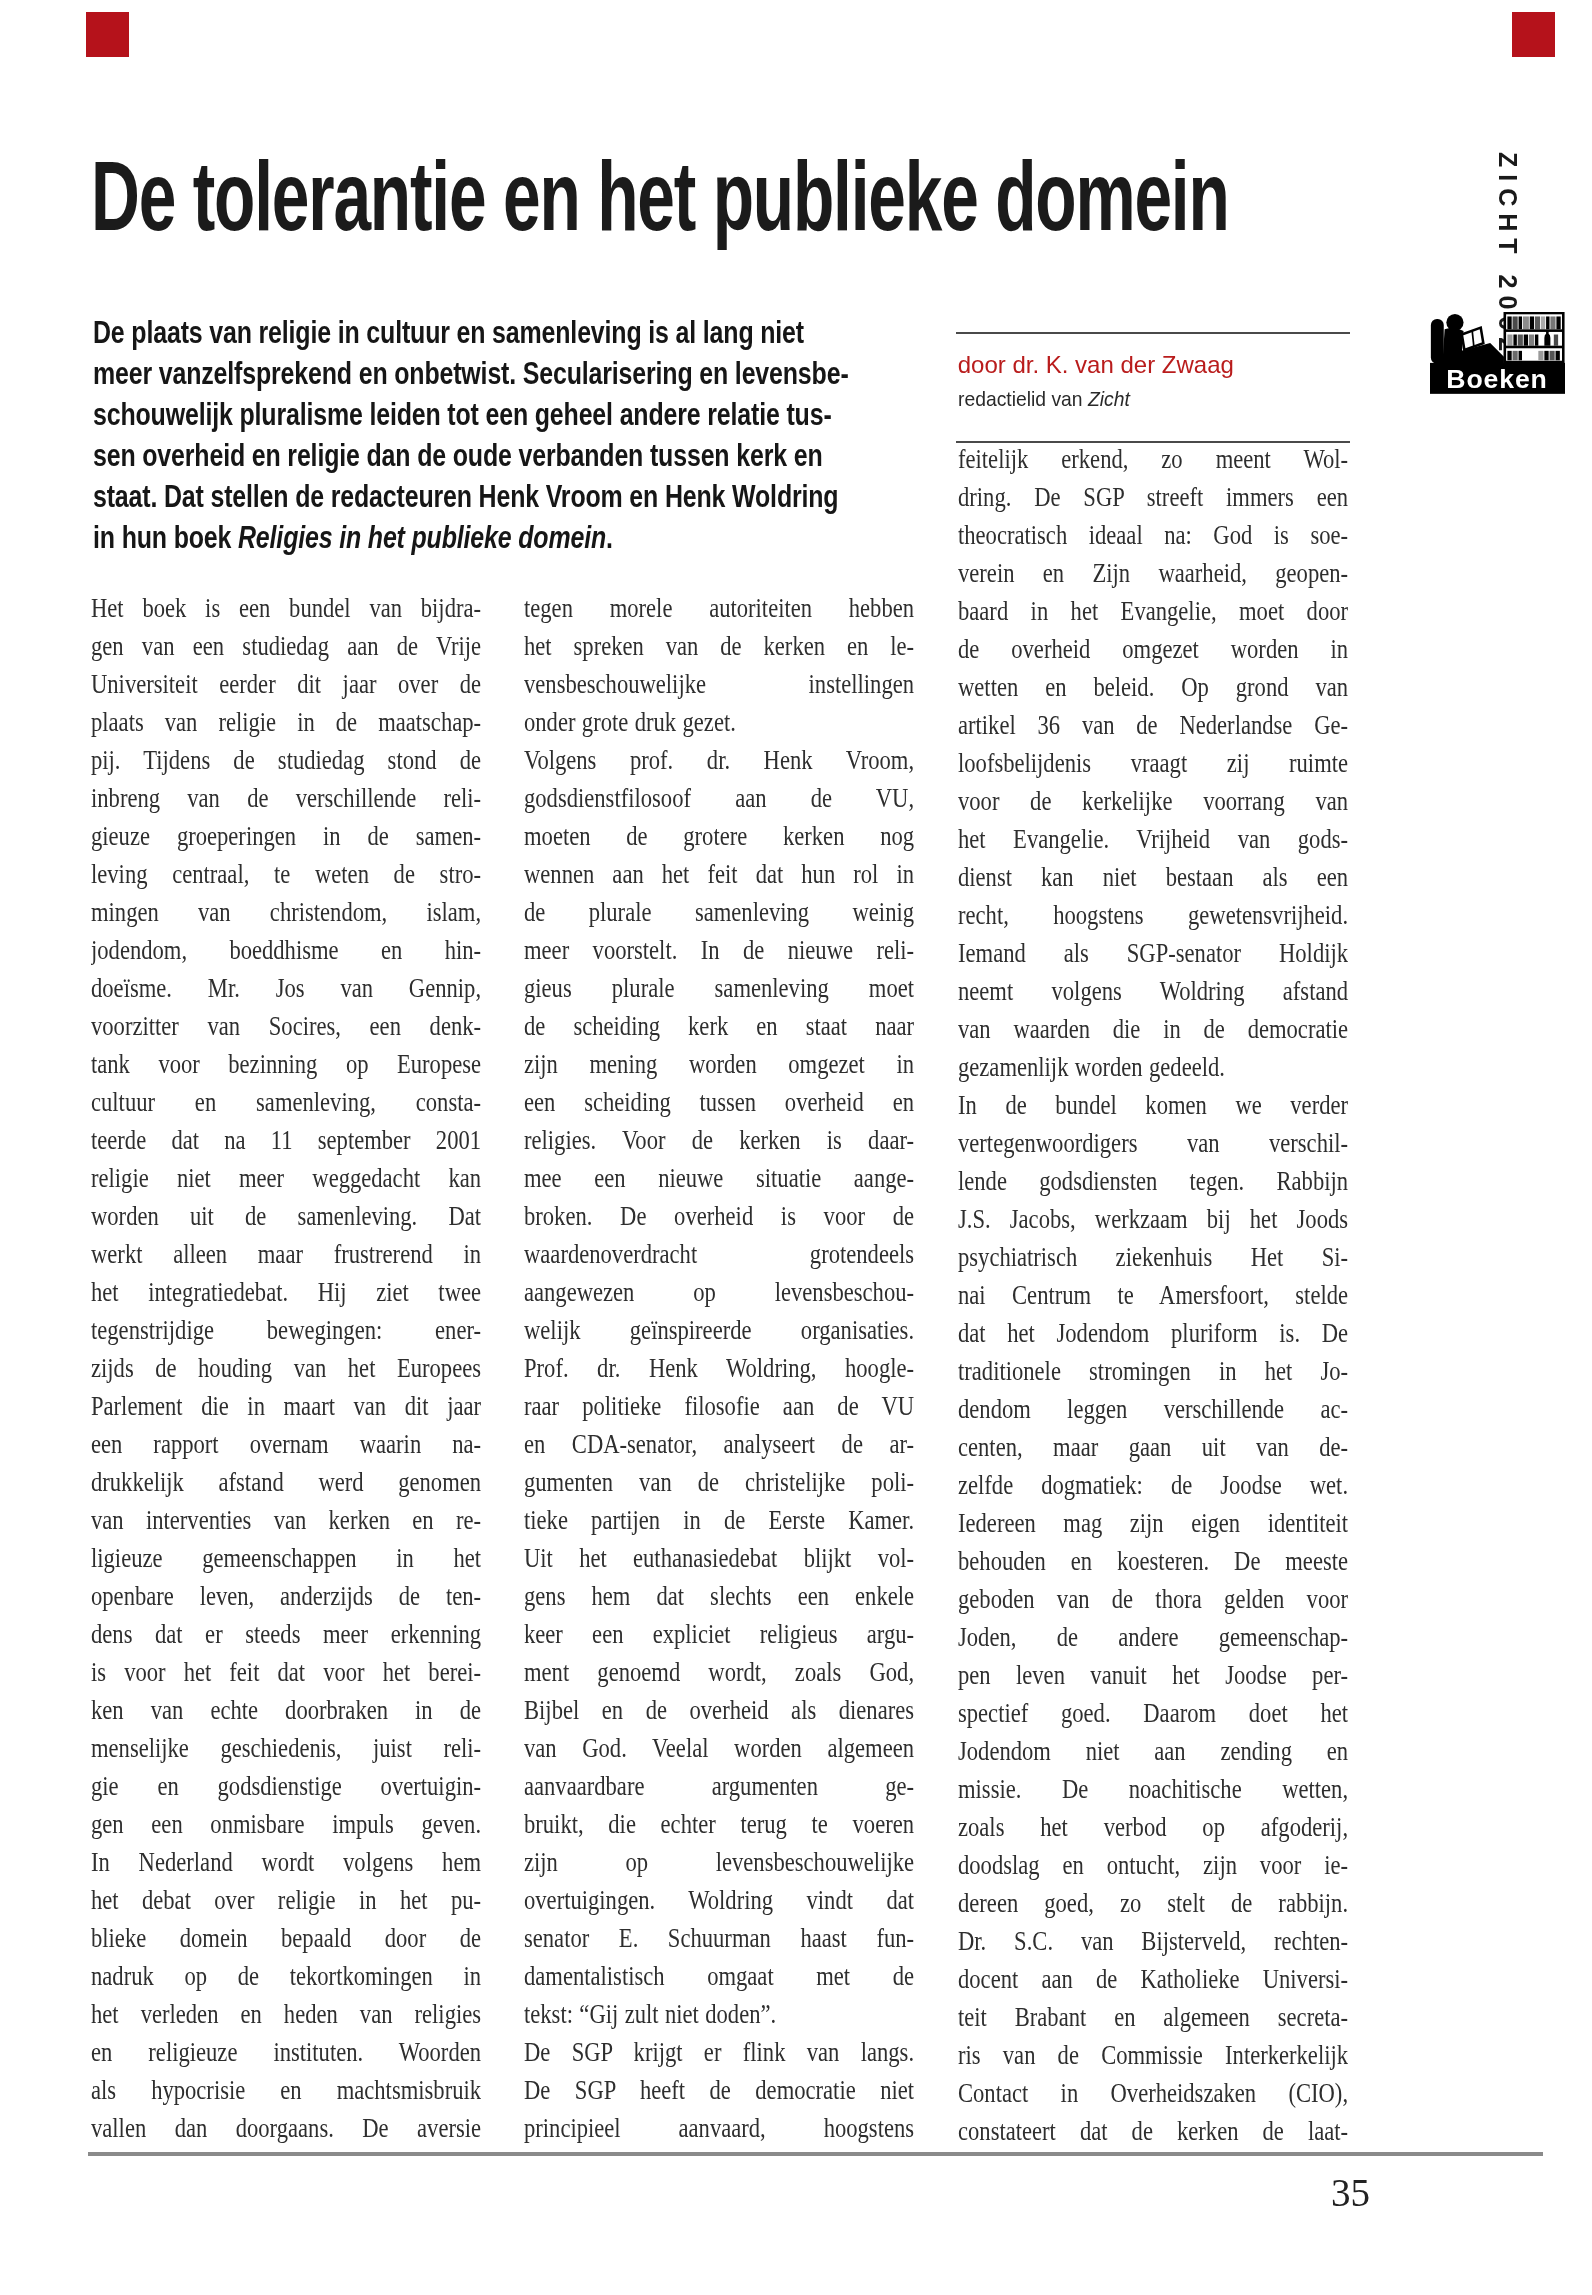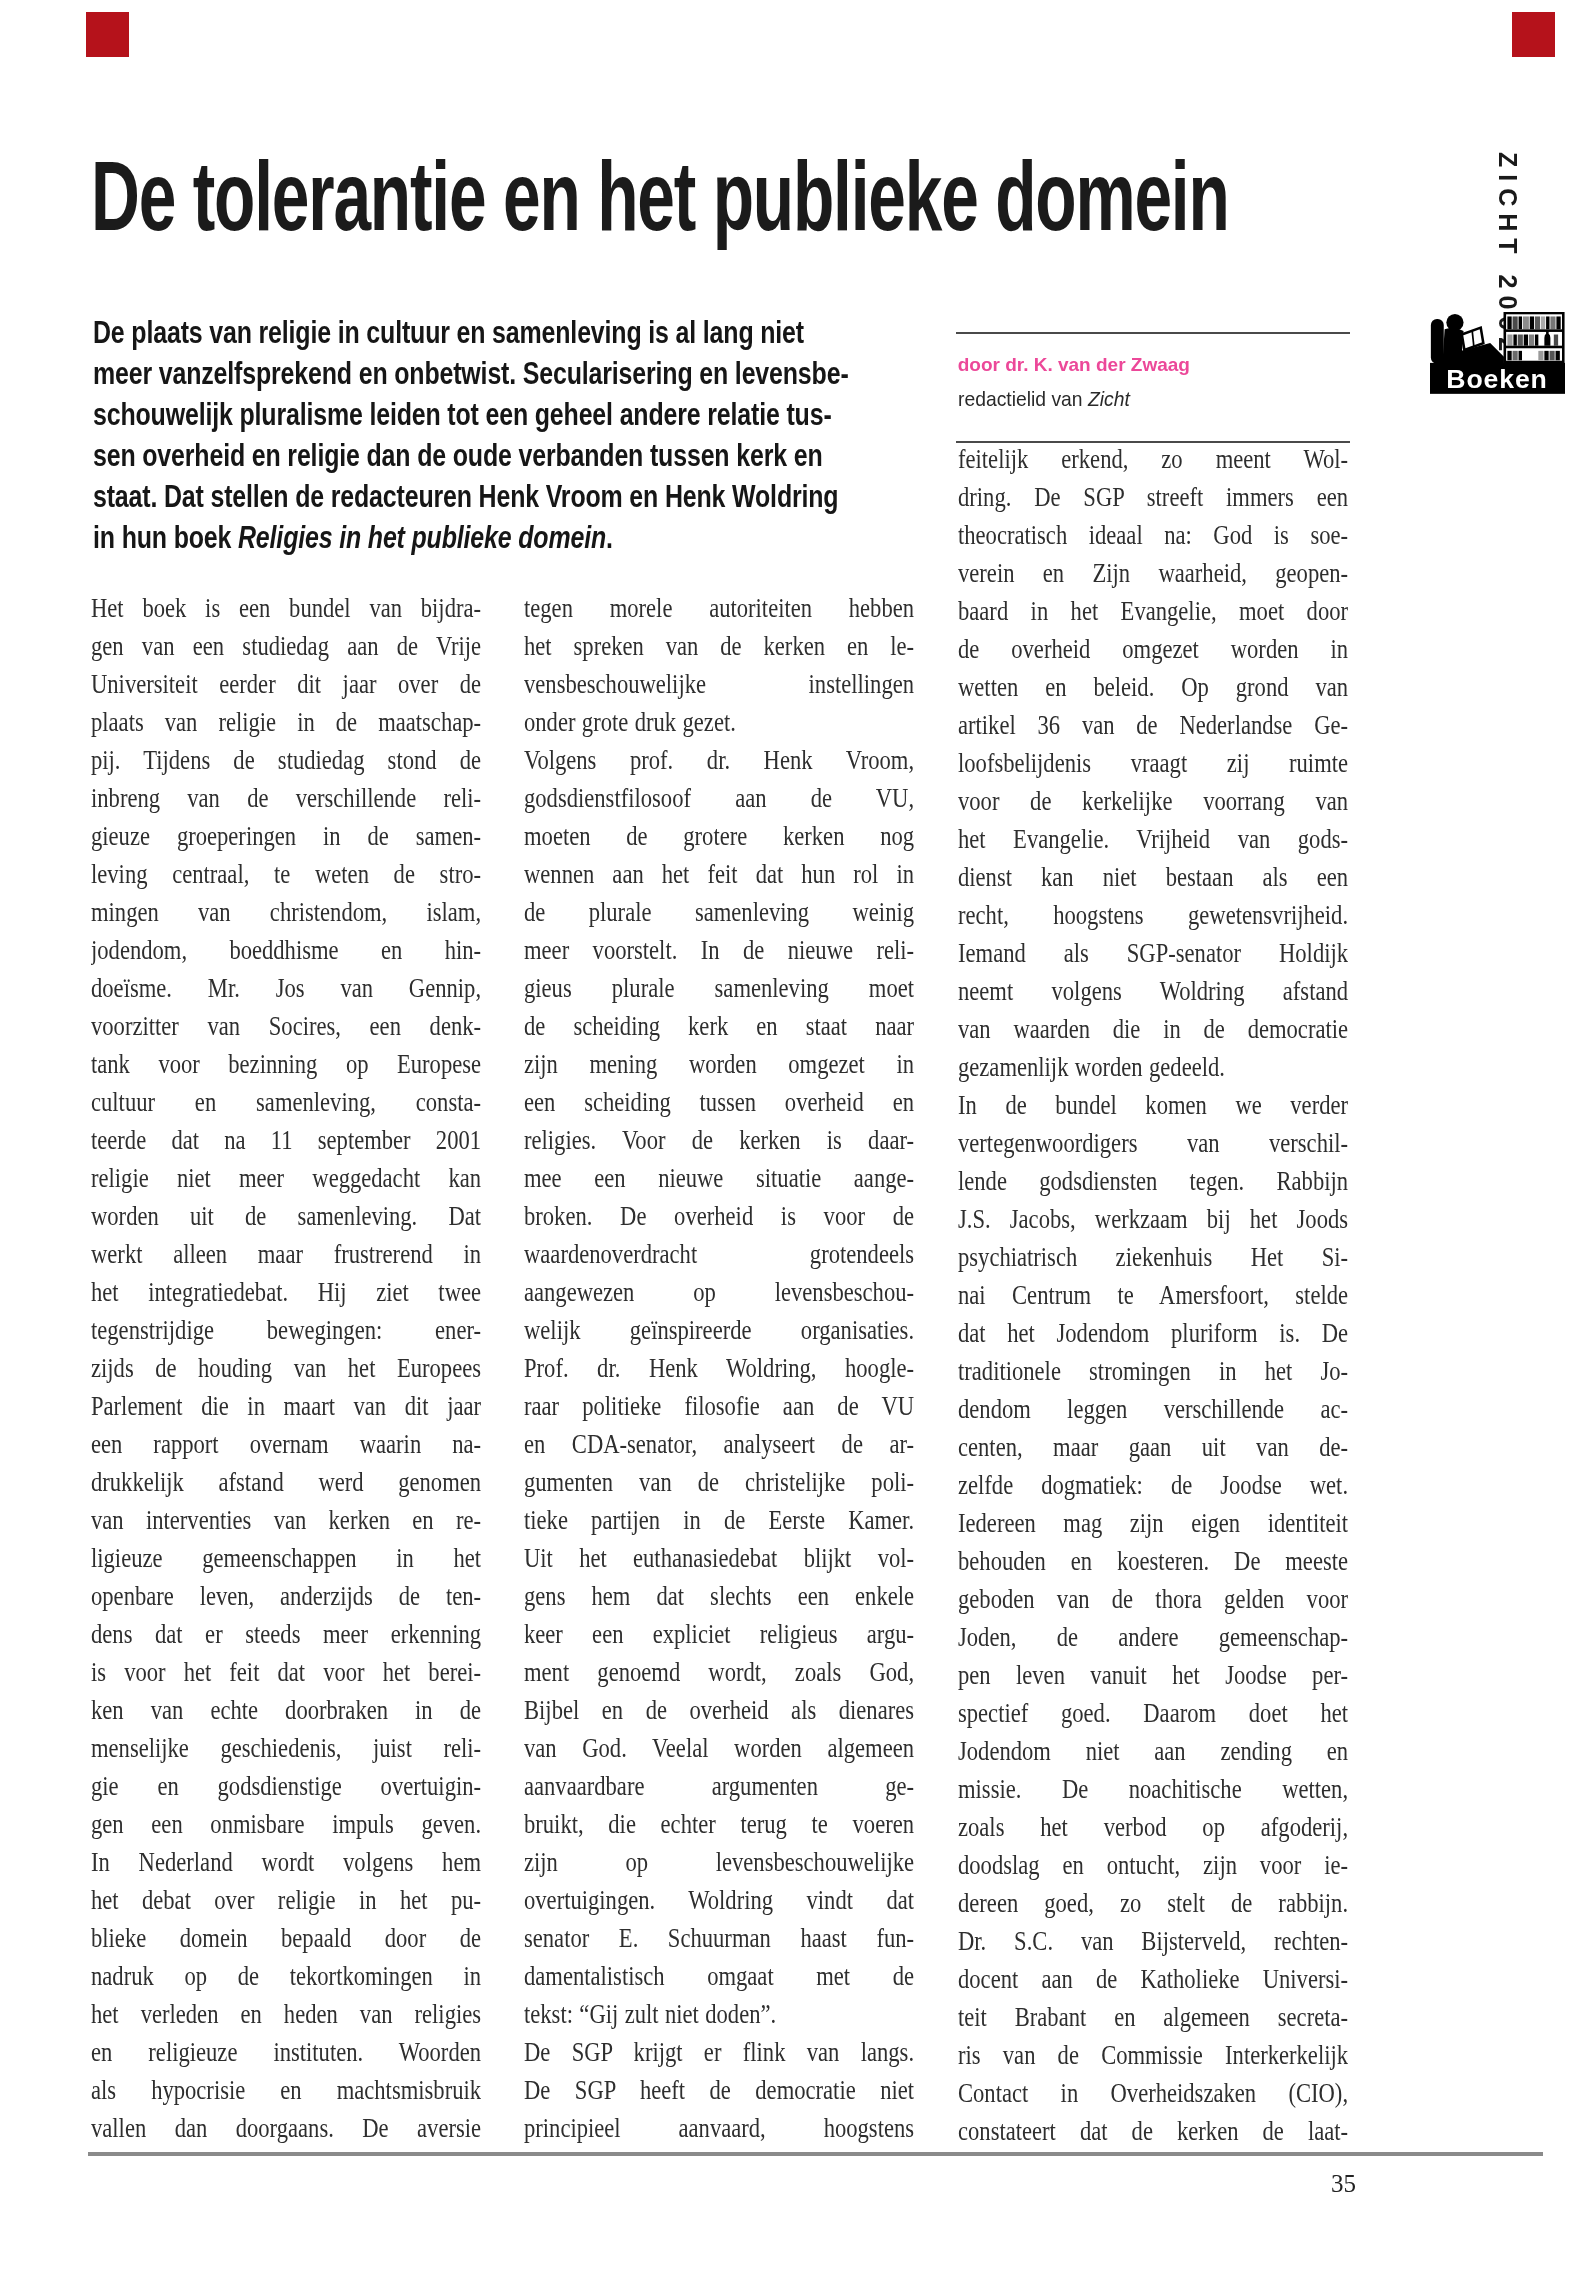--- a/index.html
+++ b/index.html
@@ -15,36 +15,36 @@
         line-height:1.0;color:#1b1b1b;white-space:nowrap;letter-spacing:-1.7px;
         transform:scaleX(0.69);transform-origin:0 0;}
   .intro{position:absolute;left:93px;top:312px;width:1036px;transform:scaleX(0.792);
         transform-origin:0 0;}
   .intro .iline{height:41px;line-height:41px;white-space:nowrap;font-weight:700;
         font-size:31.5px;color:#161616;letter-spacing:-0.2px;}
   .intro .it{font-style:italic;}
   .byline-box{position:absolute;left:956px;top:332px;width:394px;box-sizing:border-box;
         height:111px;border-top:2.6px solid #4a4a4a;border-bottom:2.6px solid #4a4a4a;
         padding:14.7px 0 0 1.7px;}
-  .byline-name{font-weight:700;font-size:19px;color:#ec4899;line-height:31px;}
+  .byline-name{font-weight:400;font-size:24px;color:#b91c1c;line-height:31px;}
   .byline-role{font-size:21px;color:#2a2a2a;line-height:26px;margin-top:6px;
         transform:scaleX(0.92);transform-origin:0 0;white-space:nowrap;}
   .byline-role .it{font-style:italic;}
   .logo{position:absolute;left:1430px;top:312px;width:135px;height:82px;}
   .col{position:absolute;width:466px;transform:scaleX(0.837);transform-origin:0 0;
         font-family:"Liberation Serif",serif;font-size:27px;color:#2e2e2e;}
   .col .line{height:38px;line-height:38px;text-align:justify;text-align-last:justify;
         overflow:hidden;word-spacing:0.9px;}
   .col .line.pend{text-align-last:left;}
   .col1{left:91px;top:589px;}
   .col2{left:524px;top:589px;}
   .col3{left:958px;top:440px;}
   .footer-rule{position:absolute;left:88px;top:2152px;width:1455px;height:4.3px;background:#8a8a8a;}
   .page-number{position:absolute;left:1331px;top:2170px;font-family:"Liberation Serif",serif;
-        font-size:25px;color:#222;text-align:center;}
+        font-size:39px;color:#222;text-align:center;}
 </style>
 </head>
 <body>
 
 <div class="page">
 
   <div class="corner-mark left" style="background: rgb(181, 18, 27);"></div>
   <div class="corner-mark right" style="background: rgb(181, 18, 27);"></div>
 
   <div class="vertical-issue">ZICHT 2002-4</div>

